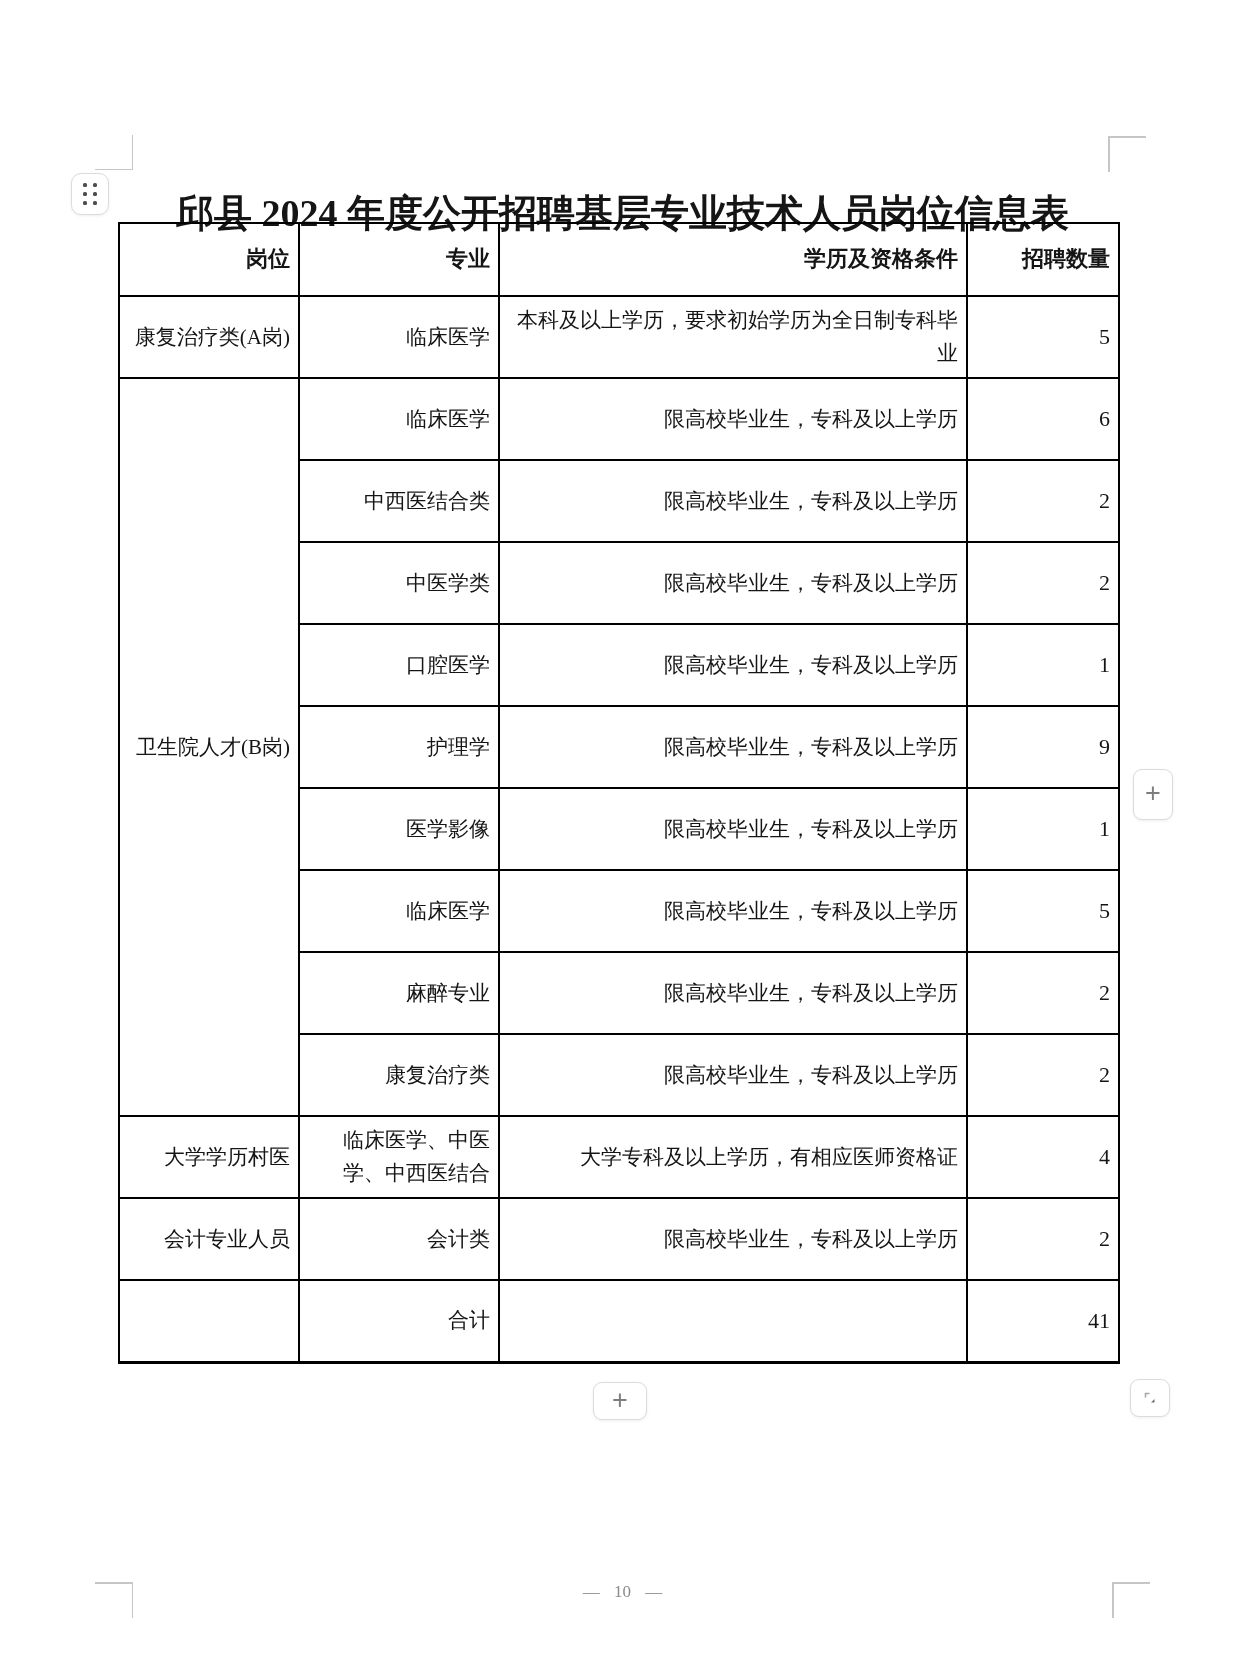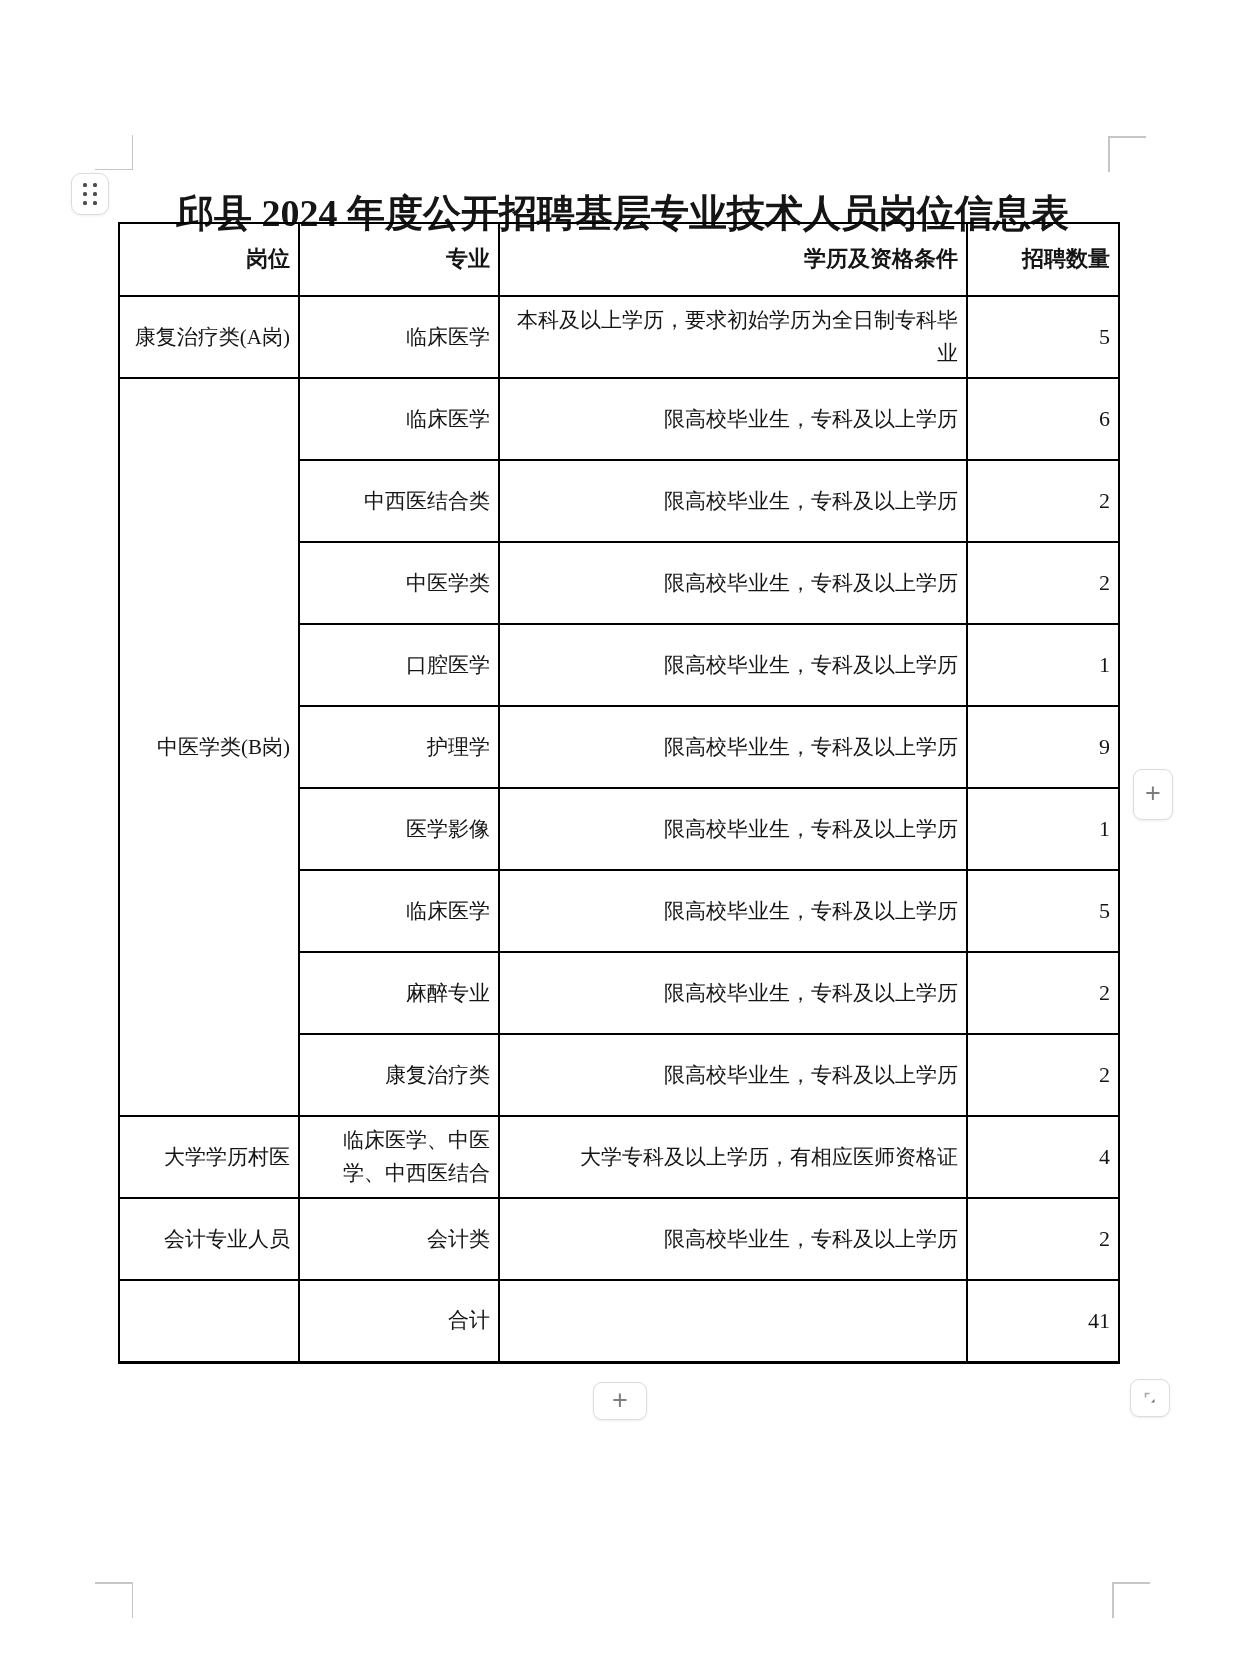--- a/index.html
+++ b/index.html
@@ -145,21 +145,21 @@
       </tr>
     </thead>
     <tbody>
       <tr>
         <td class="c1">康复治疗类(A岗)</td>
         <td class="c2">临床医学</td>
         <td class="c3">本科及以上学历，要求初始学历为全日制专科毕业</td>
         <td class="c4">5</td>
       </tr>
       <tr>
-        <td class="c1" rowspan="9">中医学类(B岗)</td>
+        <td class="c1" rowspan="9">卫生院人才(B岗)</td>
         <td class="c2">临床医学</td>
         <td class="c3">限高校毕业生，专科及以上学历</td>
         <td class="c4">6</td>
       </tr>
       <tr>
         <td class="c2">中西医结合类</td>
         <td class="c3">限高校毕业生，专科及以上学历</td>
         <td class="c4">2</td>
       </tr>
       <tr>
@@ -224,14 +224,15 @@
   <button class="ctl add-bottom">
     <span class="plus">+</span>
   </button>
   <button class="ctl expand-btn">
     <svg width="20" height="20" viewBox="0 0 20 20">
       <path d="M5.5 9.5 V5.5 H9.5" fill="none" stroke="#a8a8a8" stroke-width="1.6"></path>
       <path d="M14.5 11 v3.5 H11 Z" fill="#6f6f6f"></path>
     </svg>
   </button>
 
+  <div class="page-number">— 10 —</div>
 
 </div>
 
 </body></html>

